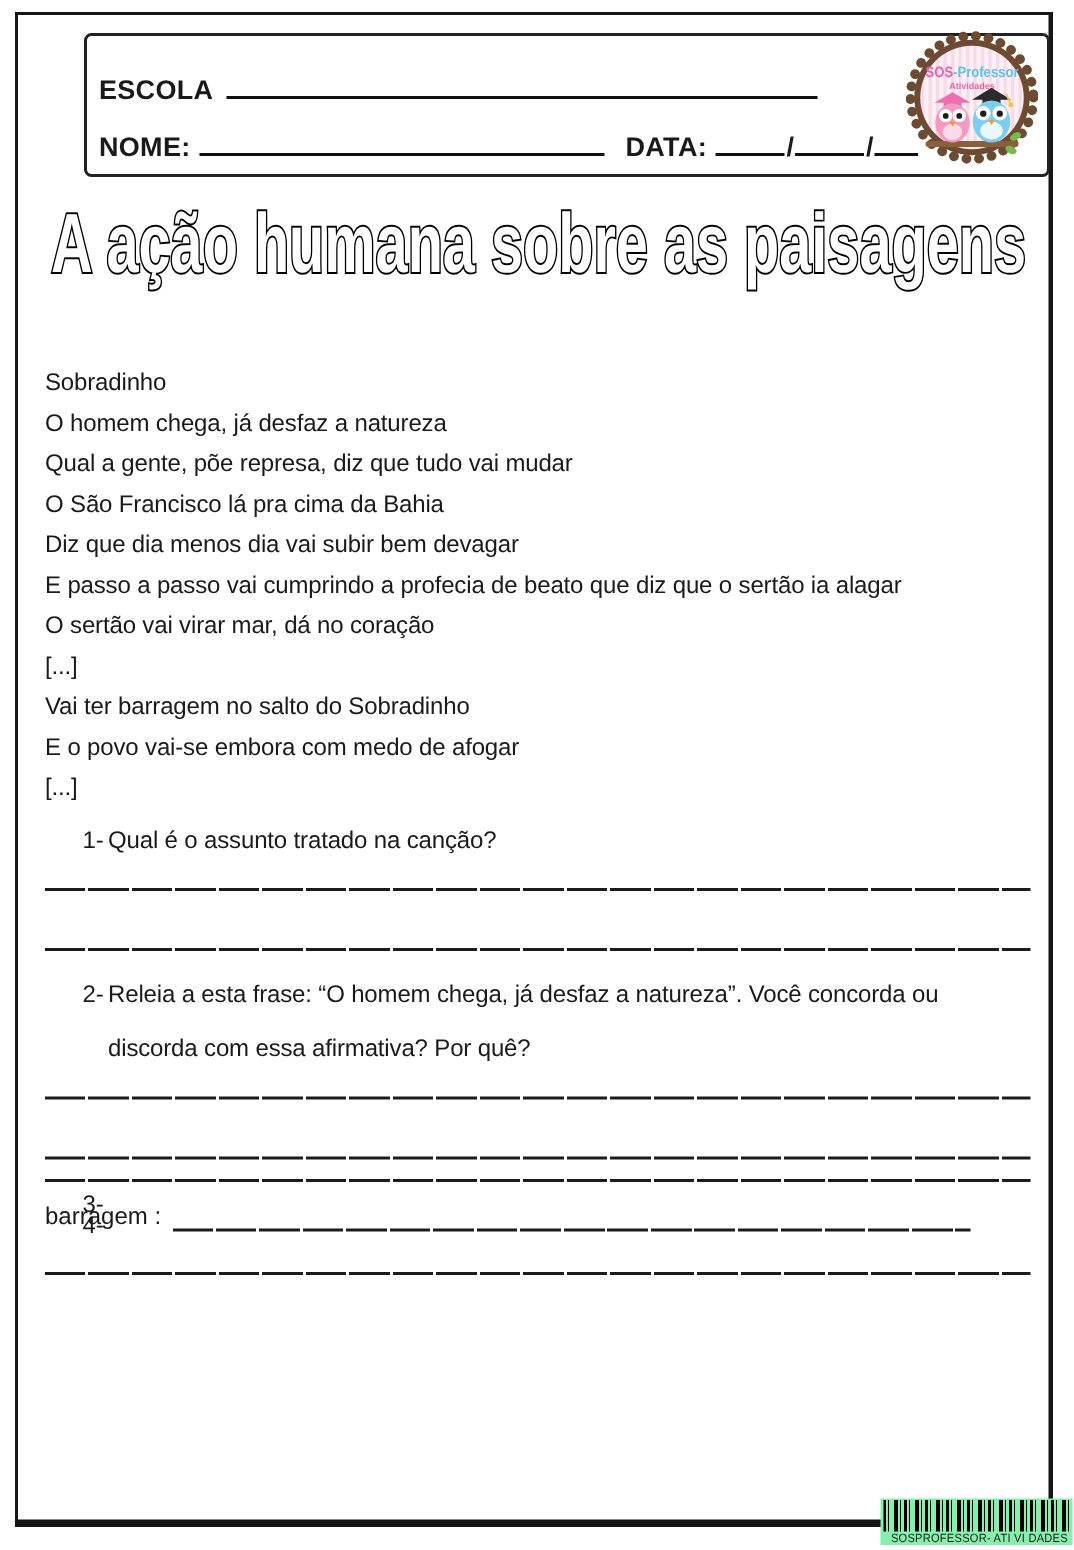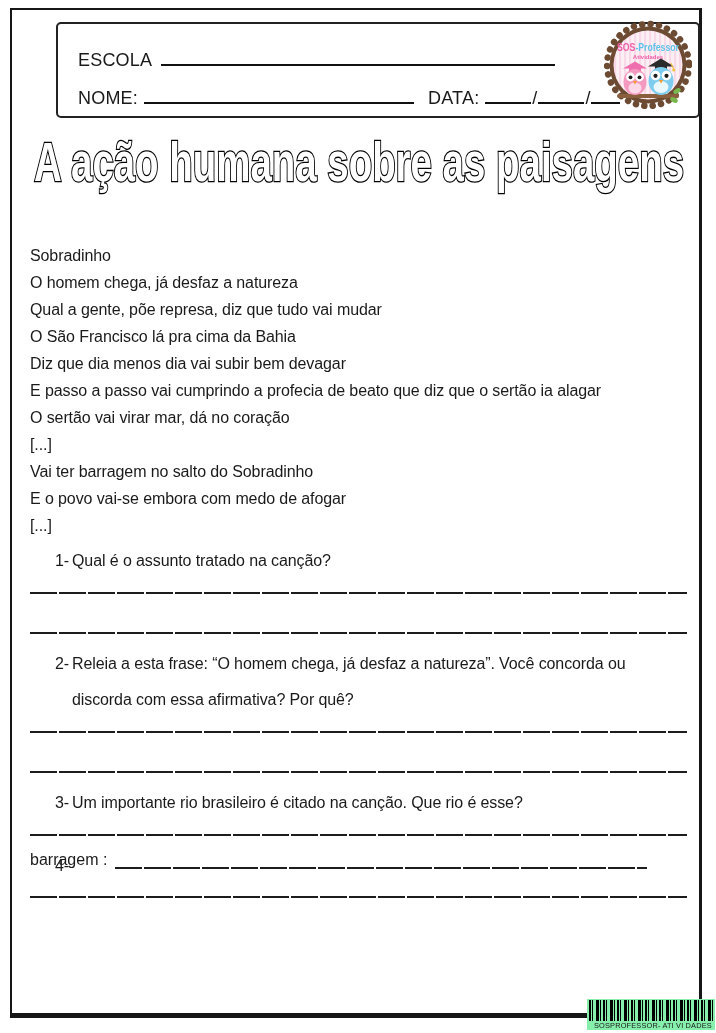--- a/index.html
+++ b/index.html
@@ -26,21 +26,21 @@
   
   .header-box {
     position: relative;
     margin: 12px 0 0 26px;
     width: 644px; height: 96px;
     border: 2px solid #222;
     border-radius: 5px;
     box-sizing: border-box;
     font-size: 18px;
   }
-  .hrow { display: flex; align-items: baseline; padding-left: 20px; white-space: nowrap; }
+  .hrow { display: flex; align-items: baseline; padding-left: 8px; white-space: nowrap; font-weight: bold; }
   .hrow.r1 { margin-top: 26px; }
   .hrow.r2 { margin-top: 17px; }
   .hlabel { letter-spacing: 0.2px; }
   .fill-line {
     display: inline-block;
     border-bottom: 2px solid #111;
     height: 14px;
     flex: none;
   }
   .escola-line { width: 394px; margin-left: 9px; }
@@ -229,21 +229,21 @@
           <div class="q-para first"><span class="q-num">1-</span><span>Qual é o assunto tratado na canção?</span></div>
           <div class="answer-line first"></div>
           <div class="answer-line"></div>
         </div>
         <div>
           <div class="q-para"><span class="q-num">2-</span><span>Releia a esta frase: “O homem chega, já desfaz a natureza”. Você concorda ou discorda com essa afirmativa? Por quê?</span></div>
           <div class="answer-line first"></div>
           <div class="answer-line"></div>
         </div>
         <div>
-          <div class="q-para"><span class="q-num">3-</span><span>Um importante rio brasileiro é citado na canção. Que rio é esse?</span></div>
+          <div class="q-para"><span class="q-num">3-</span></div>
           <div class="answer-line first"></div>
         </div>
         <div>
           <div class="q-para"><span class="q-num">4-</span></div>
         </div>
       </div>
 
     <div class="dict-row">
       <span>barragem :</span>
       <span class="dict-fill"></span>

